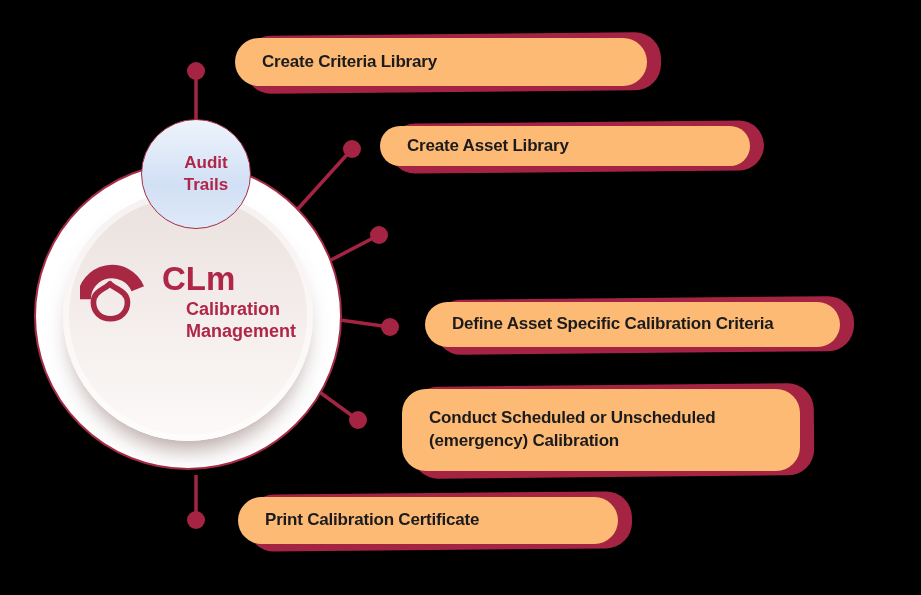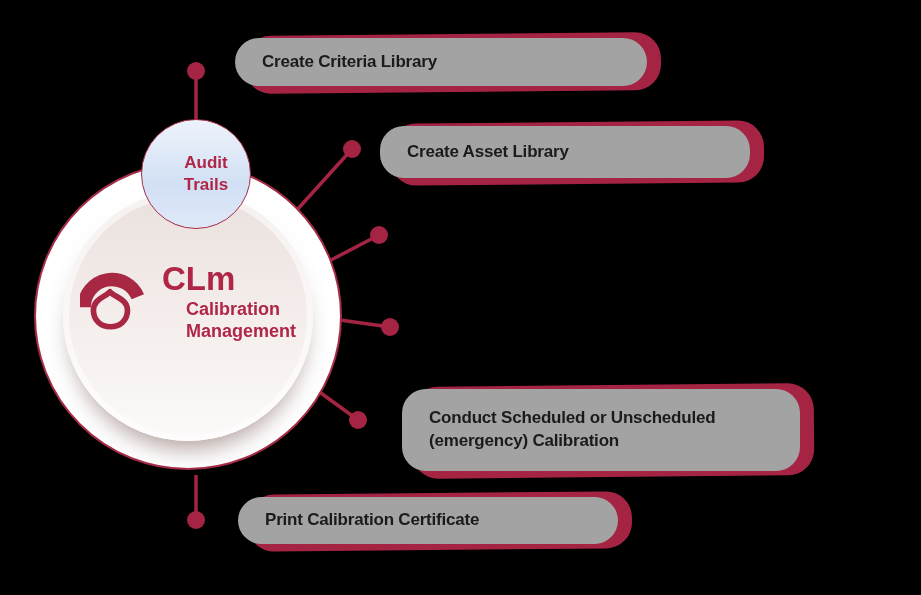--- a/index.html
+++ b/index.html
@@ -18,21 +18,21 @@
     position:absolute;left:34px;top:162px;width:308px;height:308px;
     box-sizing:border-box;border:2px solid #A62C47;border-radius:50%;
     background:#fff;
   }
   .inner-circle{
     position:absolute;inset:27px;border-radius:50%;
     background:linear-gradient(180deg,#EAE1DE 0%,#F3ECEA 45%,#FCFAF9 100%);
     box-shadow:0 16px 22px -8px rgba(120,90,85,.55), inset 0 0 0 6px rgba(255,255,255,.55);
     display:flex;align-items:center;justify-content:center;
   }
-  .logo-row{display:flex;align-items:center;gap:18px;transform:translateY(-14px);}
+  .logo-row{display:flex;gap:18px;transform:translateY(-14px);}
   .logo-icon{width:64px;height:64px;flex:0 0 auto;}
   .logo-text{color:#AF2647;}
   .logo-abbr{font-size:33px;font-weight:bold;line-height:1;margin-bottom:4px;}
   .logo-sub{font-size:18px;font-weight:bold;line-height:1.18;margin-left:24px;}
 
   
   .satellite{
     position:absolute;box-sizing:border-box;border:1.6px solid #A62C47;border-radius:50%;
     display:flex;align-items:center;justify-content:center;text-align:center;
     color:#AF2647;font-weight:bold;font-size:17px;line-height:1.3;
@@ -42,35 +42,35 @@
     background:linear-gradient(180deg,#EDF3FB 0%,#D2E0F5 60%,#DFE9F8 100%);
   }
   .sat-esig{
     left:140px;top:367px;width:112px;height:112px;
     background:linear-gradient(170deg,#DCE8F8 0%,#CBDCF4 45%,#EEF3FB 100%);
   }
   .sat-label{width:90px;margin-left:20px;}
 
   
   .fbox{
-    position:absolute;box-sizing:border-box;background:#a3a3a3;border-radius:24px;
+    position:absolute;box-sizing:border-box;background:#fdba74;border-radius:24px;
     display:flex;align-items:center;padding:0 20px 0 27px;
   }
   .fbox::before{
     content:"";position:absolute;inset:-4px -14px -6px 10px;
     background:#A52443;border-radius:26px;z-index:-1;
     transform:rotate(-0.55deg);
   }
   .fbox-label{
     color:#1B1B1D;font-weight:bold;font-size:17px;letter-spacing:-0.2px;
     white-space:nowrap;line-height:1.35;
   }
   .wrap .fbox-label{white-space:normal;}
   .b1{left:235px;top:38px;width:412px;height:48px;}
-  .b2{left:380px;top:126px;width:370px;height:52px;text-align:right;}
+  .b2{left:380px;top:126px;width:370px;height:40px;text-align:right;}
   .b3{left:410px;top:215px;width:370px;height:47px;}
   .b4{left:425px;top:302px;width:415px;height:45px;}
   .b5{left:402px;top:389px;width:398px;height:82px;}
   .b6{left:238px;top:497px;width:380px;height:47px;}
 </style>
 </head>
 <body>
 
 <div class="stage">
 
@@ -108,20 +108,23 @@
       </div>
     </div>
   </div>
 
   <div class="fbox b1">
     <span class="fbox-label">Create Criteria Library</span>
   </div>
   <div class="fbox b2">
     <span class="fbox-label">Create Asset Library</span>
   </div>
+  <div class="fbox b4">
+    <span class="fbox-label">Define Asset Specific Calibration Criteria</span>
+  </div>
   <div class="fbox b5 wrap">
     <span class="fbox-label">Conduct Scheduled or Unscheduled (emergency) Calibration</span>
   </div>
   <div class="fbox b6">
     <span class="fbox-label">Print Calibration Certificate</span>
   </div>
 
   <div class="satellite sat-audit">
     <span class="sat-label">Audit Trails</span>
   </div>

